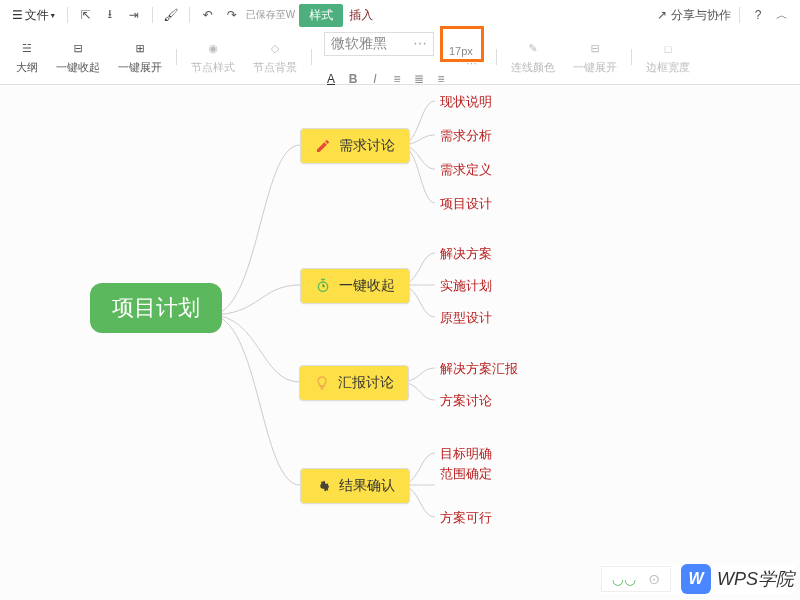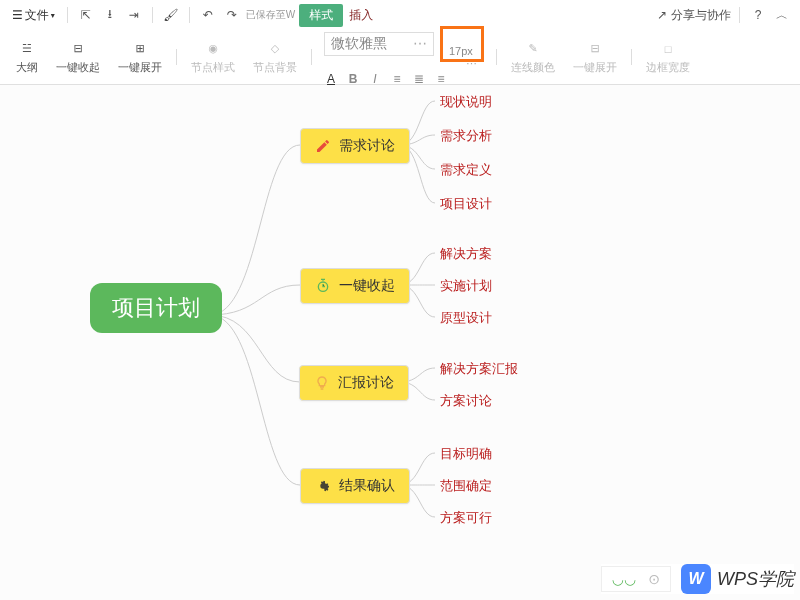--- a/index.html
+++ b/index.html
@@ -168,21 +168,21 @@
  <div class="leaf" style="left:440px;top:8px">现状说明</div>
  <div class="leaf" style="left:440px;top:42px">需求分析</div>
  <div class="leaf" style="left:440px;top:76px">需求定义</div>
  <div class="leaf" style="left:440px;top:110px">项目设计</div>
  <div class="leaf" style="left:440px;top:160px">解决方案</div>
  <div class="leaf" style="left:440px;top:192px">实施计划</div>
  <div class="leaf" style="left:440px;top:224px">原型设计</div>
  <div class="leaf" style="left:440px;top:275px">解决方案汇报</div>
  <div class="leaf" style="left:440px;top:307px">方案讨论</div>
  <div class="leaf" style="left:440px;top:360px">目标明确</div>
- <div class="leaf" style="left:440px;top:392px">范围确定</div>
+ <div class="leaf" style="left:440px;top:380px">范围确定</div>
  <div class="leaf" style="left:440px;top:424px">方案可行</div>
 </div>
 
 <div class="bottom-bar">
   <div class="bottom-ctrl">
     <span style="color:#5cb85c">◡◡</span>
     <span>⊙</span>
   </div>
   <div class="wps-badge">
     <div class="wps-logo">W</div>

